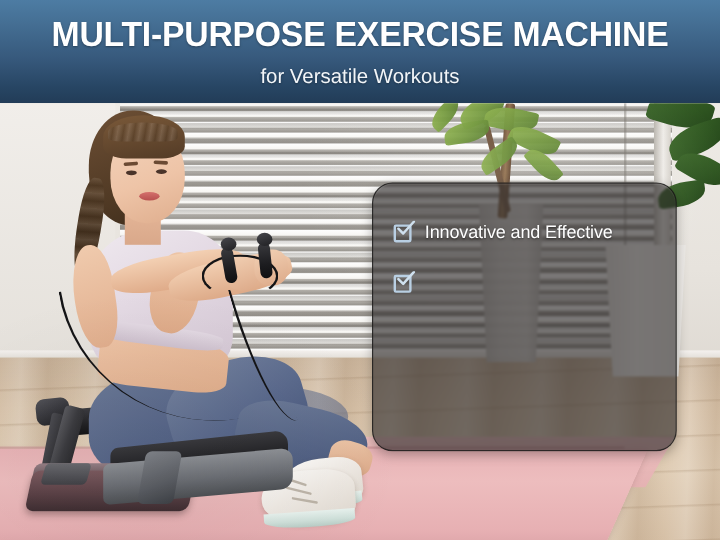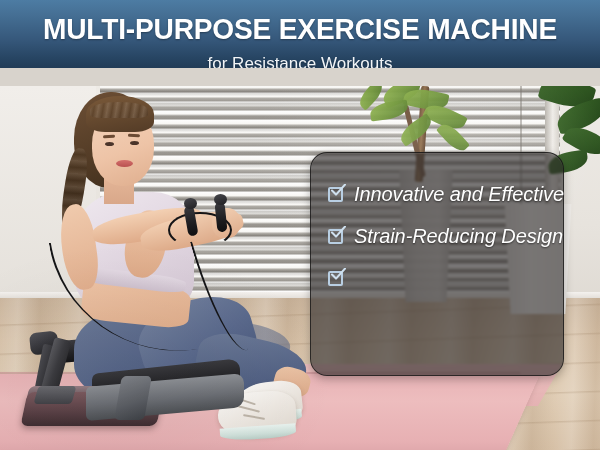--- a/index.html
+++ b/index.html
@@ -17,21 +17,21 @@
     height: 450px;
     overflow: hidden;
     background: #d8d3cc;
   }
 
   
   .header-banner {
     position: absolute;
     left: 0; top: 0;
     width: 600px;
-    height: 68px;
+    height: 86px;
     background: linear-gradient(180deg, #4d7ca3 0%, #456f94 22%, #36587b 58%, #274563 85%, #223c57 100%);
     overflow: hidden;
   }
   .header-title {
     position: absolute;
     left: 0; top: 13px;
     width: 600px;
     text-align: center;
     color: #ffffff;
     font-family: "Liberation Sans", sans-serif;
@@ -593,37 +593,36 @@
     box-sizing: border-box;
   }
   .check-icon .tick {
     position: absolute;
     left: 2px; top: -1px;
     width: 16px; height: 13px;
   }
   .feature-label {
     color: #ffffff;
     font-family: "Liberation Sans", sans-serif;
-    font-size: 20px;
+    font-size: 15px;
     font-weight: normal;
     line-height: 20px;
     letter-spacing: -0.1px;
     white-space: nowrap;
     text-shadow: 0 1px 2px rgba(0,0,0,0.55);
-    font-style: italic;
   }
 </style>
 </head>
 <body>
 
 <div class="ad-root">
 
   <div class="header-banner">
     <div class="header-title">MULTI-PURPOSE EXERCISE MACHINE</div>
-    <div class="header-subtitle">for Resistance Workouts</div>
+    <div class="header-subtitle">for Versatile Workouts</div>
   </div>
 
   <div class="photo-scene">
 
     <div class="wall"></div>
     <div class="wall-left-panel"></div>
 
     <div class="blinds"></div>
     <div class="blind-cord"></div>
     <div class="blind-frame-r"></div>
@@ -722,29 +721,20 @@
       <li class="feature-item">
         <span class="check-icon">
           <span class="box"></span>
           <svg class="tick" viewBox="0 0 16 13" fill="none" xmlns="http://www.w3.org/2000/svg">
             <path d="M2 6.6 L6 10.6 L15 0.6" stroke="#cfe0ee" stroke-width="2.1" stroke-linecap="round" stroke-linejoin="round" fill="none"></path>
           </svg>
         </span>
         <span class="feature-label">Innovative and Effective</span>
       </li>
 
-      <li class="feature-item">
-        <span class="check-icon">
-          <span class="box"></span>
-          <svg class="tick" viewBox="0 0 16 13" fill="none" xmlns="http://www.w3.org/2000/svg">
-            <path d="M2 6.6 L6 10.6 L15 0.6" stroke="#cfe0ee" stroke-width="2.1" stroke-linecap="round" stroke-linejoin="round" fill="none"></path>
-          </svg>
-        </span>
-        <span class="feature-label">Strain-Reducing Design</span>
-      </li>
 
 
 
       <li class="feature-item">
         <span class="check-icon">
           <span class="box"></span>
           <svg class="tick" viewBox="0 0 16 13" fill="none" xmlns="http://www.w3.org/2000/svg">
             <path d="M2 6.6 L6 10.6 L15 0.6" stroke="#cfe0ee" stroke-width="2.1" stroke-linecap="round" stroke-linejoin="round" fill="none"></path>
           </svg>
         </span>

